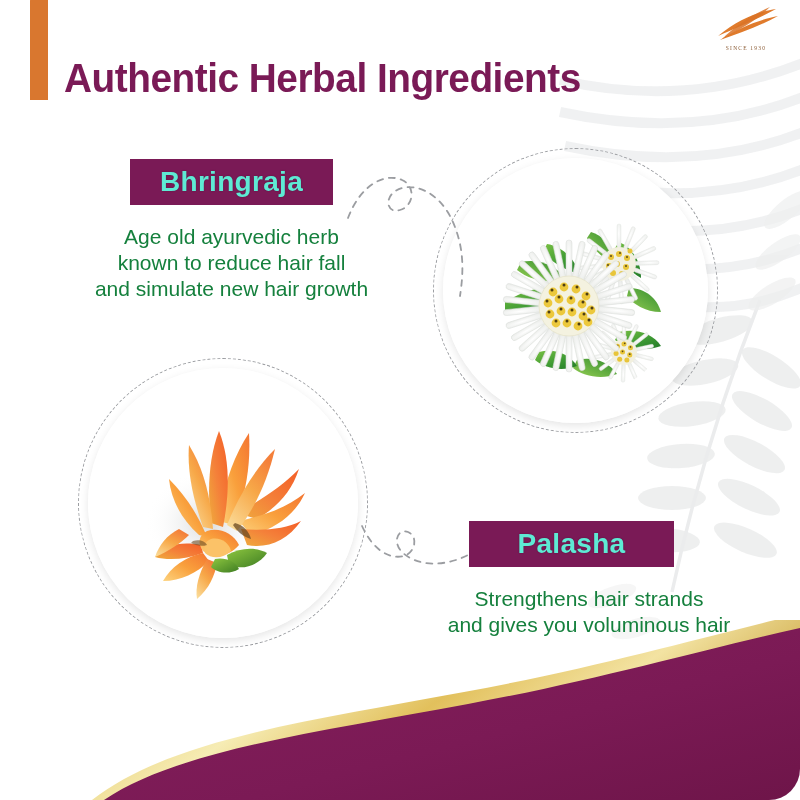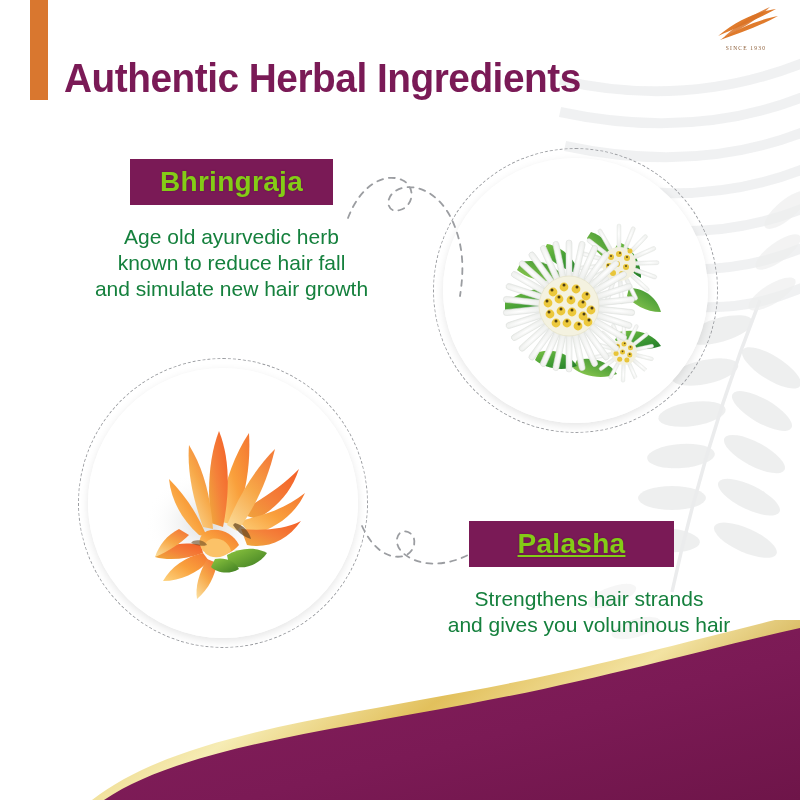--- a/index.html
+++ b/index.html
@@ -7,20 +7,21 @@
     width:800px; height:800px;
     font-family:"Liberation Sans", sans-serif;
     background:#ffffff;
     overflow:hidden;
   }
   #poster {
     position:relative;
     width:800px; height:800px;
     background:#ffffff;
     overflow:hidden;
+    border-radius:31px;
   }
 
   
   #bg-watermark {
     position:absolute; inset:0;
     pointer-events:none;
   }
 
   
   #header-bar {
@@ -55,31 +56,31 @@
     font-size:5.5px;
     letter-spacing:1.2px;
     color:#8a5a33;
     font-family:"Liberation Serif", serif;
   }
 
   
   .name-plate {
     position:absolute;
     background:#7a1a56;
-    color:#84cc16;
+    color:#5eead4;
     font-size:28px;
     font-weight:bold;
     letter-spacing:0.3px;
     text-align:center;
     line-height:46px;
     height:46px;
     text-shadow:0 0 2px rgba(0,0,0,0.25);
   }
   #plate-bhringraja { left:130px; top:159px; width:203px; }
-  #plate-palasha    { left:469px; top:521px; width:205px;text-decoration:underline; }
+  #plate-palasha    { left:469px; top:521px; width:205px; }
 
   
   .desc {
     position:absolute;
     color:#15803d;
     font-size:21px;
     line-height:26px;
     text-align:center;
     white-space:pre-line;
   }

